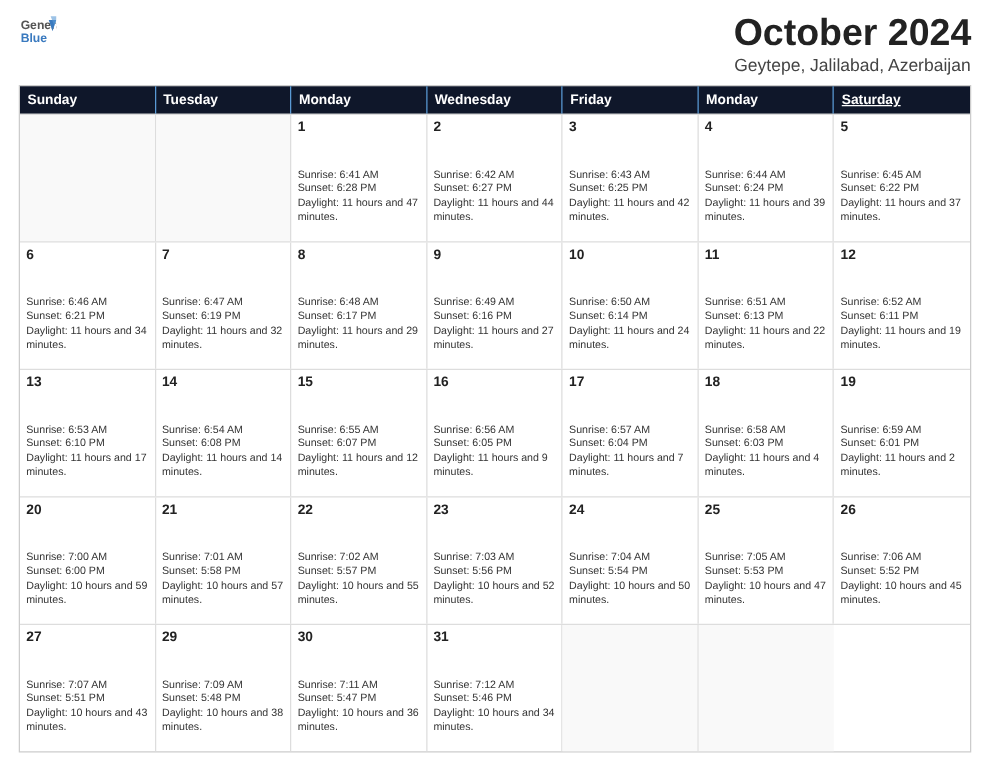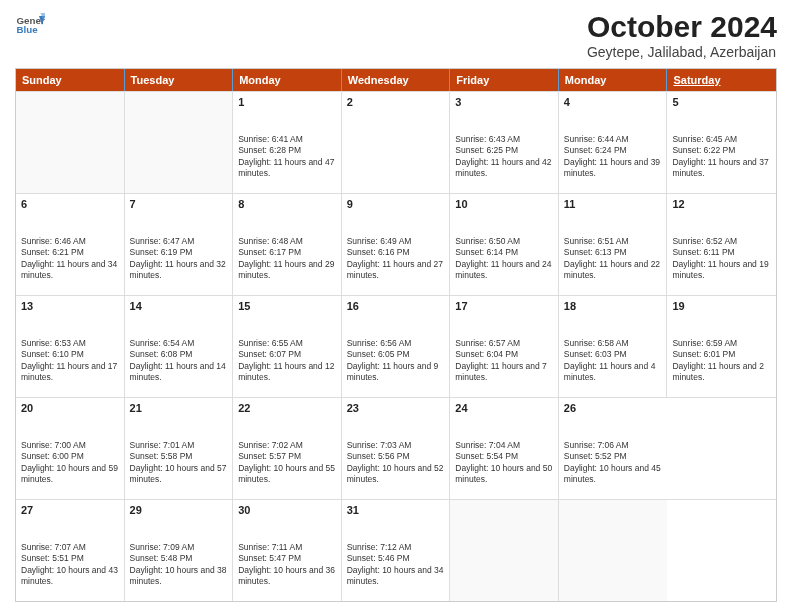--- a/index.html
+++ b/index.html
@@ -26,21 +26,21 @@
     .logo {
       display: flex;
       align-items: center;
       gap: 4px;
     }
     .logo-icon {
       width: 30px;
       height: 30px;
     }
     .title-block {
-      text-align: left;
+      text-align: center;
       margin-left: 27px;
     }
     .title-block h1 {
       font-size: 30px;
       font-weight: bold;
       color: #222;
     }
     .title-block h2 {
       font-size: 14px;
       font-weight: normal;
@@ -48,21 +48,21 @@
     }
     .calendar {
       flex: 1;
       display: flex;
       flex-direction: column;
       border: 1px solid #ccc;
     }
     .cal-header-row {
       display: grid;
       grid-template-columns: repeat(7, 1fr);
-      background: #c2410c;
+      background: #0f172a;
     }
     .cal-header-cell {
       color: #fff;
       font-size: 11px;
       font-weight: bold;
       padding: 5px 6px;
       border-right: 1px solid #5a9ad5;
     }
     .cal-header-cell:last-child {
       border-right: none;
@@ -138,20 +138,21 @@
     <div class="cal-body">
     <div class="cal-week">
           <div class="cal-cell empty"></div>
           <div class="cal-cell empty"></div>
           <div class="cal-cell">
             <div class="day-number">1</div>
             <div class="day-info">Sunrise: 6:41 AM<br>Sunset: 6:28 PM<br>Daylight: 11 hours and 47 minutes.</div>
           </div>
           <div class="cal-cell">
             <div class="day-number">2</div>
+            <div class="day-info">Sunrise: 6:42 AM<br>Sunset: 6:27 PM<br>Daylight: 11 hours and 44 minutes.</div>
           </div>
           <div class="cal-cell">
             <div class="day-number">3</div>
             <div class="day-info">Sunrise: 6:43 AM<br>Sunset: 6:25 PM<br>Daylight: 11 hours and 42 minutes.</div>
           </div>
           <div class="cal-cell">
             <div class="day-number">4</div>
             <div class="day-info">Sunrise: 6:44 AM<br>Sunset: 6:24 PM<br>Daylight: 11 hours and 39 minutes.</div>
           </div>
           <div class="cal-cell">
@@ -232,20 +233,24 @@
             <div class="day-number">22</div>
             <div class="day-info">Sunrise: 7:02 AM<br>Sunset: 5:57 PM<br>Daylight: 10 hours and 55 minutes.</div>
           </div>
           <div class="cal-cell">
             <div class="day-number">23</div>
             <div class="day-info">Sunrise: 7:03 AM<br>Sunset: 5:56 PM<br>Daylight: 10 hours and 52 minutes.</div>
           </div>
           <div class="cal-cell">
             <div class="day-number">24</div>
             <div class="day-info">Sunrise: 7:04 AM<br>Sunset: 5:54 PM<br>Daylight: 10 hours and 50 minutes.</div>
+          </div>
+          <div class="cal-cell">
+            <div class="day-number">25</div>
+            <div class="day-info">Sunrise: 7:05 AM<br>Sunset: 5:53 PM<br>Daylight: 10 hours and 47 minutes.</div>
           </div>
           <div class="cal-cell">
             <div class="day-number">26</div>
             <div class="day-info">Sunrise: 7:06 AM<br>Sunset: 5:52 PM<br>Daylight: 10 hours and 45 minutes.</div>
           </div>
         </div>
         <div class="cal-week">
           <div class="cal-cell">
             <div class="day-number">27</div>
             <div class="day-info">Sunrise: 7:07 AM<br>Sunset: 5:51 PM<br>Daylight: 10 hours and 43 minutes.</div>

